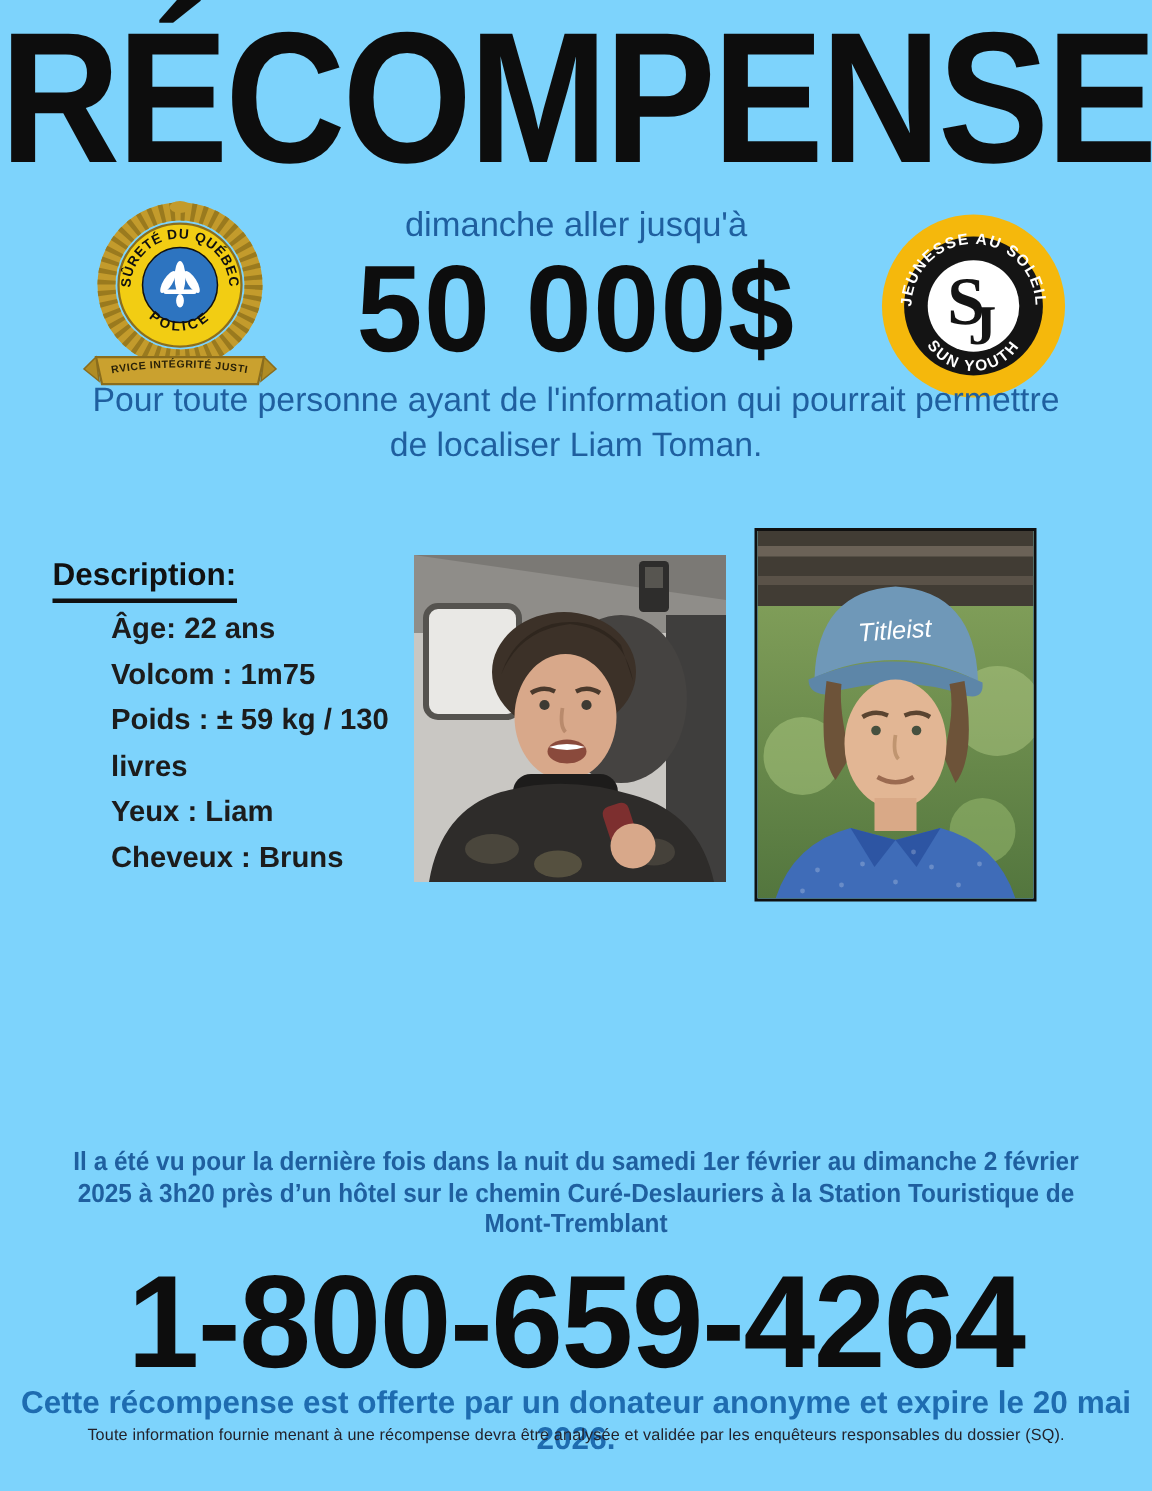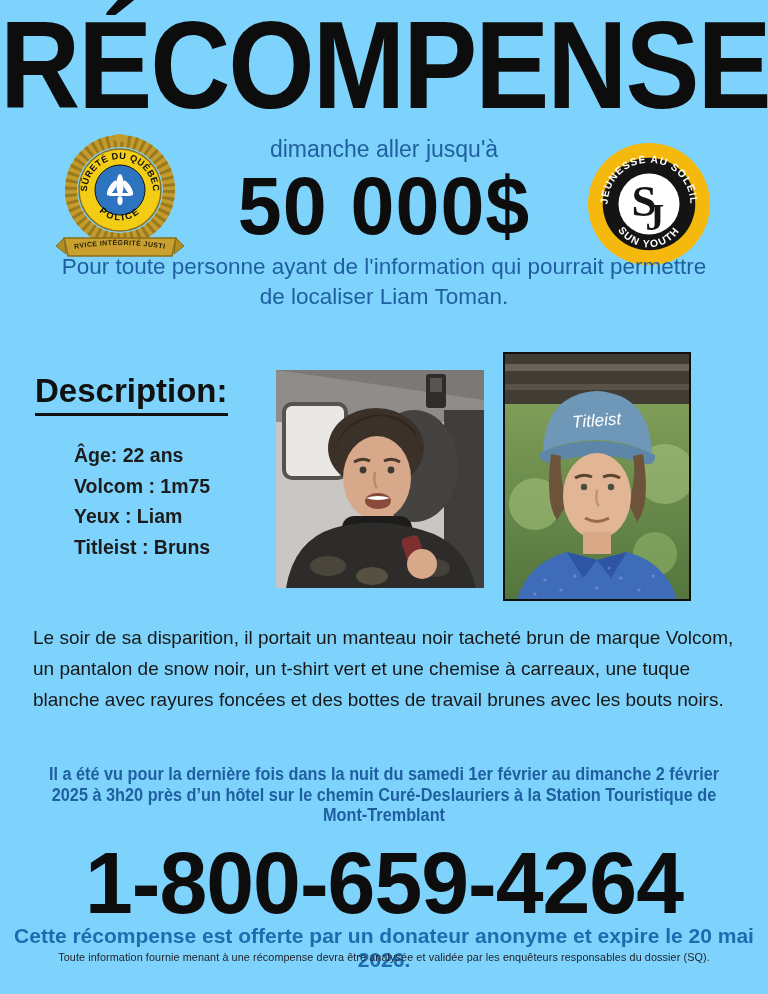--- a/index.html
+++ b/index.html
@@ -12,22 +12,22 @@
          transform:scaleY(1.12);transform-origin:center top;white-space:nowrap;}
   .lead{top:136px;font-size:23px;color:#1f5f9f;}
   .amount{top:158px;font-size:79px;font-weight:bold;color:#0d0d0d;letter-spacing:1px;
           transform:scaleY(1.04);transform-origin:center top;}
   .intro{top:252px;left:54px;width:660px;text-align:center;font-size:22.5px;line-height:30px;color:#1f5f9f;}
 
   .sq-logo{left:54px;top:134px;width:132px;height:126px;}
   .sy-logo{left:586px;top:141px;width:126px;height:126px;}
 
   .desc-block{left:35px;top:372px;width:240px;}
-  .desc-heading{font-size:33px;font-weight:bold;color:#111;display:inline-block;
-                border-bottom:3px solid #111;padding-bottom:3px;margin-bottom:24px;}
+  .desc-heading{font-size:21px;font-weight:bold;color:#111;display:inline-block;
+                border-bottom:3px solid #111;padding-bottom:3px;margin-bottom:2px;}
   .desc-item{font-size:19.5px;font-weight:bold;color:#1c1c1c;line-height:30.5px;margin-left:39px;}
 
   .photo-left{left:276px;top:370px;width:208px;height:218px;}
   .photo-right{left:503px;top:352px;width:184px;height:245px;border:2px solid #101010;}
   .photo-left svg,.photo-right svg{display:block;}
 
   .clothing{top:622px;left:33px;width:712px;font-size:19px;line-height:31px;color:#181818;}
 
   .lastseen{top:764px;font-size:17.5px;font-weight:bold;color:#1f5f9f;line-height:20.5px;
             transform:scaleX(0.93);transform-origin:center top;}
@@ -113,22 +113,23 @@
       </g>
     </svg>
   </div>
 
   <div class="abs intro">Pour toute personne ayant de l'information qui pourrait permettre de localiser Liam Toman.</div>
 
   <div class="abs desc-block">
     <div class="desc-heading">Description:</div>
     <div class="desc-item">Âge: 22 ans</div>
     <div class="desc-item">Volcom : 1m75</div>
+    <div class="desc-item">Poids : ± 59 kg / 130 livres</div>
     <div class="desc-item">Yeux : Liam</div>
-    <div class="desc-item">Titleist : Bruns</div>
+    <div class="desc-item">Cheveux : Bruns</div>
   </div>
 
   <div class="abs photo-left">
     <svg width="208" height="218" viewBox="0 0 208 218">
       <rect width="208" height="218" fill="#c9c7c3"></rect>
       <rect width="208" height="52" fill="#8f8d89"></rect>
       <path d="M0,0 L208,30 L208,0 Z" fill="#7b7975"></path>
       <rect x="150" y="4" width="20" height="34" rx="3" fill="#2e2d2c"></rect>
       <rect x="154" y="8" width="12" height="14" fill="#575550"></rect>
       <rect x="8" y="34" width="62" height="74" rx="8" fill="#e9e8e5" stroke="#55534f" stroke-width="4"></rect>
@@ -192,21 +193,20 @@
         <circle cx="92" cy="234" r="1.6"></circle>
           <circle cx="116" cy="224" r="1.6"></circle>
           <circle cx="134" cy="236" r="1.6"></circle>
         <circle cx="148" cy="222" r="1.6"></circle>
           <circle cx="30" cy="240" r="1.6"></circle>
           <circle cx="104" cy="214" r="1.6"></circle>
       </g>
     </svg>
   </div>
 
-  <div class="abs clothing">Le soir de sa disparition, il  portait un manteau noir tacheté brun de marque Volcom, un pantalon de snow noir, un t-shirt vert et une chemise à carreaux, une tuque blanche avec rayures foncées et des bottes de travail brunes avec les bouts noirs.</div>
 
   <div class="abs center lastseen">
     <div>Il a été vu pour la dernière fois dans la nuit du samedi 1er février au dimanche 2 février</div>
     <div>2025 à 3h20 près d’un hôtel sur le chemin Curé-Deslauriers à la Station Touristique de</div>
     <div>Mont-Tremblant</div>
   </div>
 
   <div class="abs center phone">1-800-659-4264</div>
 
   <div class="abs center note">Cette récompense est offerte par un donateur anonyme et expire le 20 mai 2026.</div>

